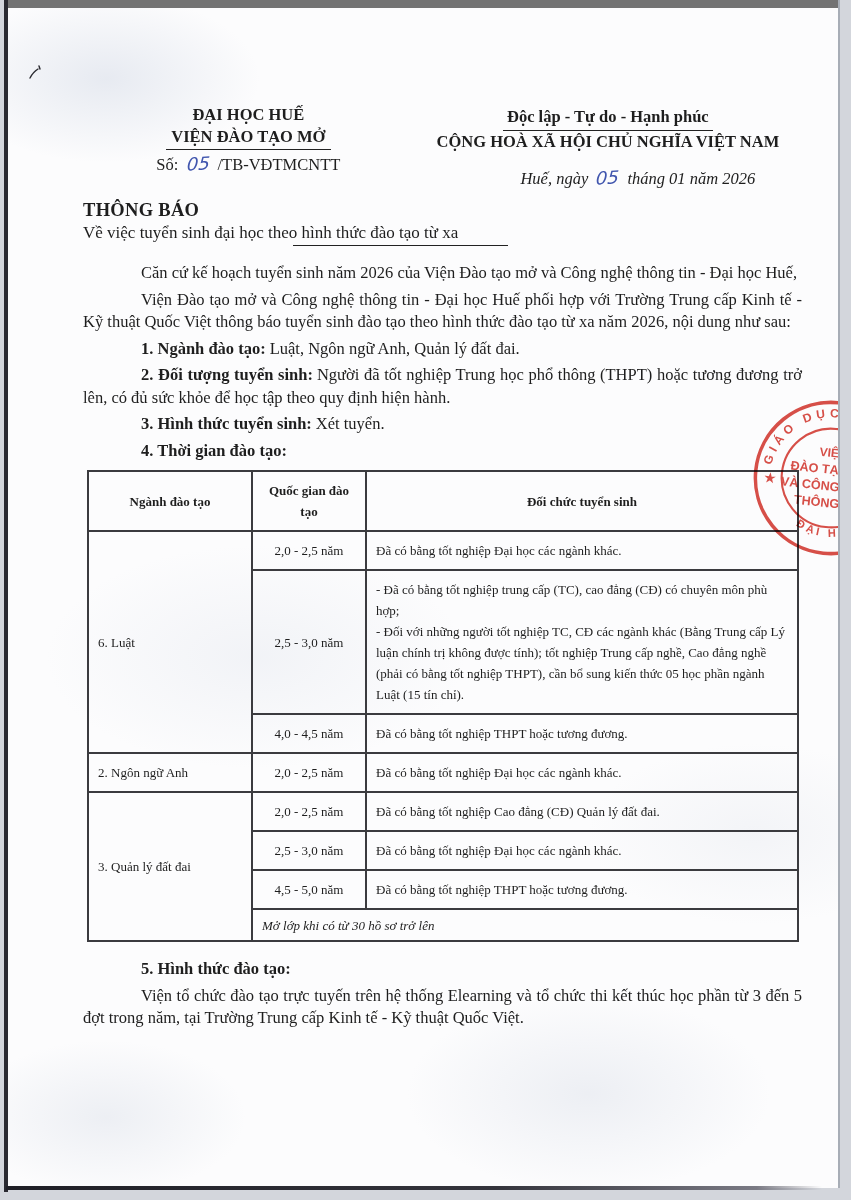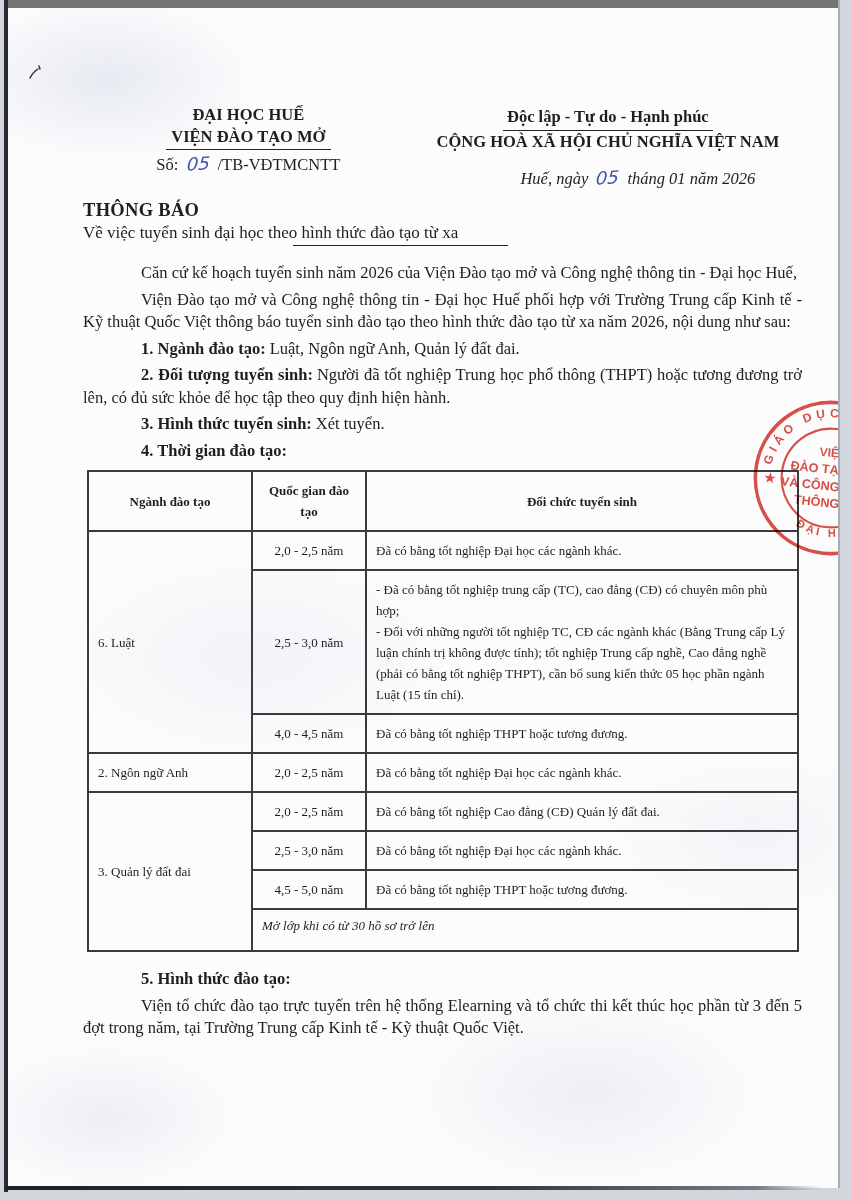--- a/index.html
+++ b/index.html
@@ -50,21 +50,21 @@
 
   .body-text { margin-top:16px; font-size:16.5px; line-height:22.5px; text-align:justify; }
   .body-text p { text-indent:58px; margin-bottom:4px; }
   .item b { margin-right:4px; }
 
   table.adm { border-collapse:collapse; width:712px; margin:8px 0 0 4px; font-size:13px; }
   table.adm th, table.adm td { border:2px solid #3b3b3f; vertical-align:middle; padding:8px 9px; line-height:21px; }
   table.adm th { font-weight:bold; text-align:center; height:58px; }
   table.adm td { text-align:center; }
   table.adm td.al { text-align:left; }
-  table.adm td.it { font-style:italic; padding-top:5px; padding-bottom:14px; }
+  table.adm td.it { font-style:italic; padding-top:5px; padding-bottom:4px; }
   table.adm td div { margin:0; text-align:left; }
   col.c1 { width:164px; } col.c2 { width:114px; }
 
   .sec5 { margin-top:16px; font-size:16.5px; line-height:22.5px; text-align:justify; }
   .sec5 .lbl { font-weight:bold; text-indent:58px; }
   .sec5 p { text-indent:58px; margin-top:4px; }
 
   .stamp-wrap { position:absolute; left:735px; top:386px; width:180px; height:168px;
     opacity:.93; mix-blend-mode:multiply; }
   .stamp-wrap svg { transform:rotate(6deg); }

